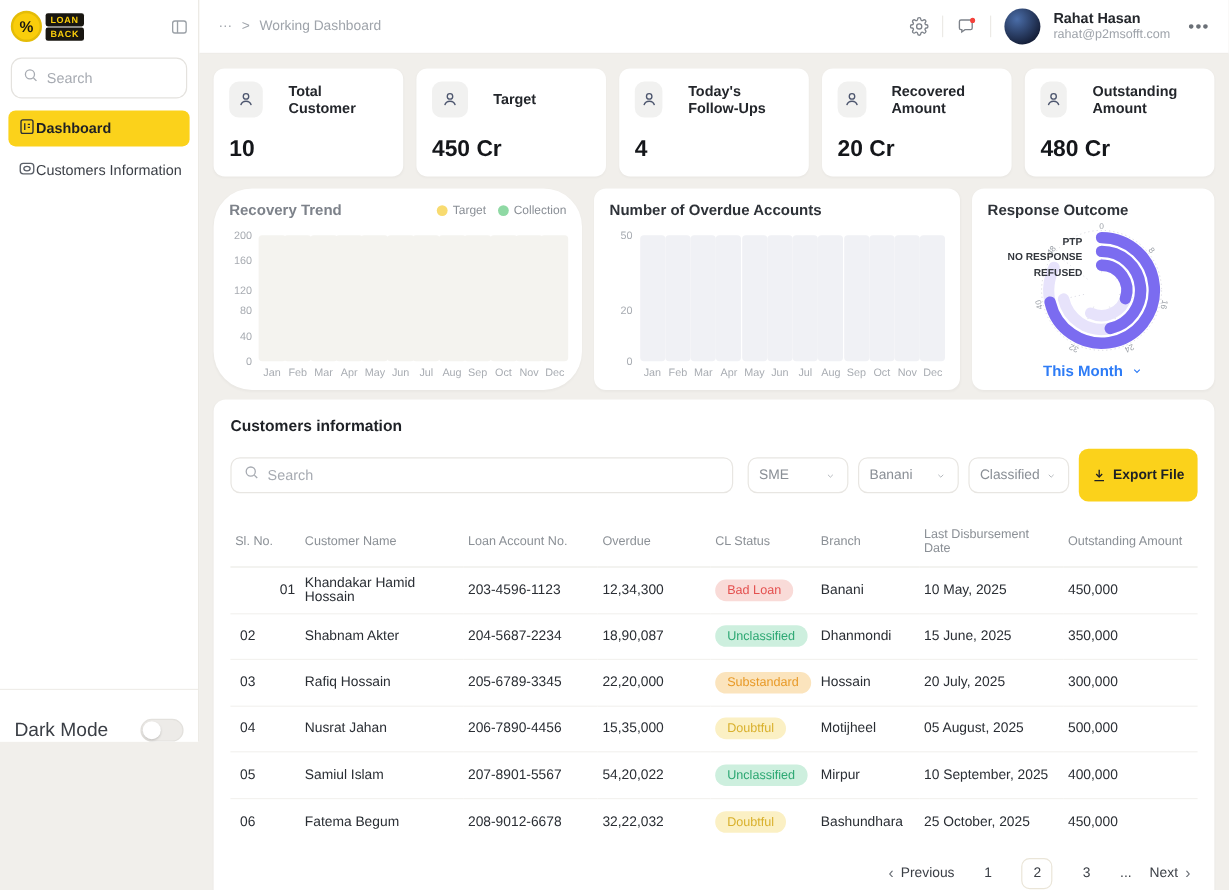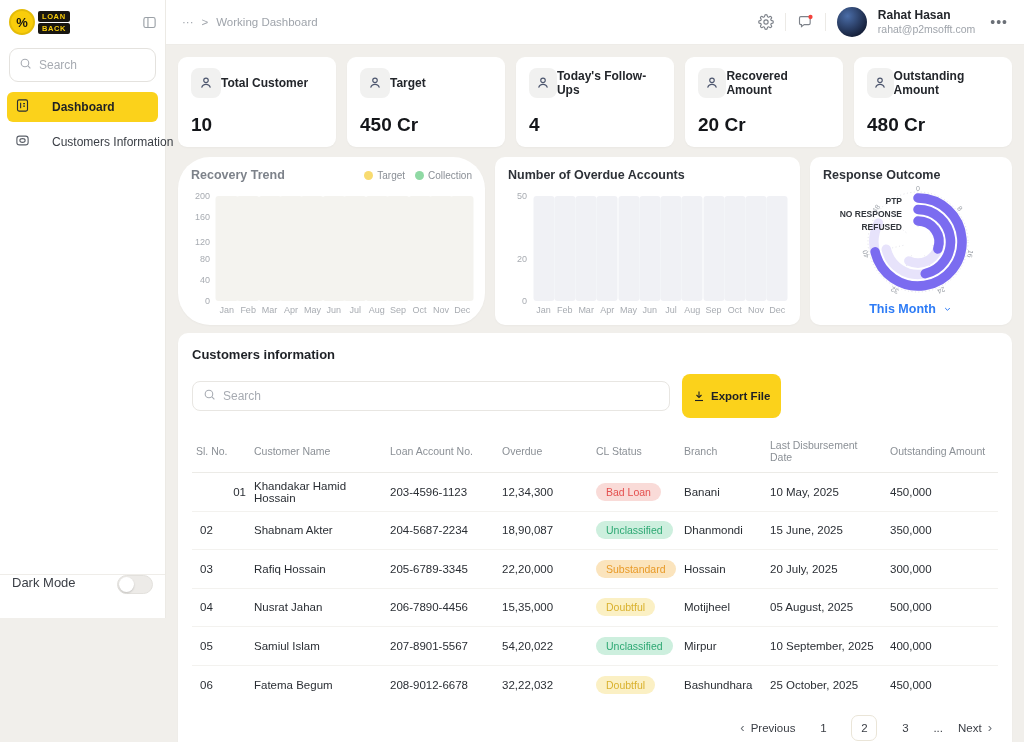--- a/index.html
+++ b/index.html
@@ -10,43 +10,43 @@
   .sidebar{position:absolute;left:0;top:0;width:166px;height:618px;background:#fff;border-right:1px solid #ECEAE5;z-index:5;}
   .logo-row{display:flex;align-items:center;justify-content:space-between;padding:9px 8px 5px 9px;}
   .logo{display:flex;align-items:center;gap:3px;}
   .logo-circle{width:26px;height:26px;border-radius:50%;background:#F9CD0B;display:flex;align-items:center;justify-content:center;font-weight:bold;font-size:13px;color:#161511;border:2px solid #E4BC08;}
   .logo-badges{display:flex;flex-direction:column;gap:1px;}
   .logo-badge{background:#181611;color:#F9CD0B;font-size:7.5px;font-weight:bold;padding:1px 4px;border-radius:2px;letter-spacing:.6px;line-height:1.2;}
   .search-box{margin:8px 9px;display:flex;align-items:center;gap:7px;border:1px solid #E4E2DE;border-radius:9px;padding:7px 9px;background:#fff;}
   .search-box input{border:none;outline:none;font-size:12px;width:100%;color:#555;background:transparent;font-family:inherit;}
   .search-box input::placeholder{color:#A7ABB2;}
   .nav{padding:2px 7px;display:flex;flex-direction:column;gap:5px;}
-  .nav-item{display:flex;align-items:center;gap:22px;padding:6px 8px;border-radius:6px;font-size:12px;color:#3A3E45;cursor:pointer;white-space:nowrap;}
+  .nav-item{display:flex;align-items:center;gap:0;padding:6px 8px;border-radius:6px;font-size:12px;color:#3A3E45;cursor:pointer;white-space:nowrap;}
   .nav-item.active{background:#FBD21B;font-weight:bold;color:#1E2025;}
-  .darkmode-row{position:absolute;bottom:0;left:0;right:0;height:44px;border-top:1px solid #EFEDE9;display:flex;align-items:flex-start;justify-content:space-between;padding:0 12px;font-size:13px;color:#3A3E45;background:#fff;}
+  .darkmode-row{position:absolute;bottom:0;left:0;right:0;height:44px;border-top:1px solid #EFEDE9;display:flex;align-items:flex-end;justify-content:space-between;padding:0 12px;font-size:16px;color:#3A3E45;background:#fff;}
   .toggle{width:36px;height:19px;border-radius:10px;background:#EDEBE8;position:relative;border:1px solid #E3E1DD;cursor:pointer;}
   .toggle .knob{position:absolute;left:1px;top:1px;width:15px;height:15px;border-radius:50%;background:#fff;box-shadow:0 1px 2px rgba(0,0,0,.18);}
 
   
   .topbar{position:absolute;left:166px;top:0;right:0;height:45px;background:#fff;border-bottom:1px solid #EEECE8;display:flex;align-items:center;justify-content:space-between;padding:0 16px;}
   .breadcrumb{display:flex;align-items:center;gap:8px;font-size:11.5px;color:#9FA4AB;}
   .topbar-right{display:flex;align-items:center;gap:11px;}
   .vdiv{width:1px;height:18px;background:#ECEAE6;}
   .icon-btn{display:flex;align-items:center;justify-content:center;cursor:pointer;position:relative;}
   .avatar{width:30px;height:30px;border-radius:50%;background:radial-gradient(circle at 35% 30%,#4a6da8,#16203a 75%);}
   .user-meta{display:flex;flex-direction:column;line-height:1.25;}
   .user-name{font-size:12px;font-weight:bold;color:#23262B;}
   .user-email{font-size:10.5px;color:#9FA4AB;}
   .more-dots{font-size:14px;color:#6B7077;letter-spacing:1px;cursor:pointer;margin-left:4px;}
 
   
   .content{position:absolute;left:166px;top:45px;right:0;bottom:0;padding:12px 12px 14px 12px;}
   .stats-row{display:flex;gap:11px;margin-bottom:10px;}
   .stat-card{flex:1;background:#fff;border-radius:9px;padding:11px 13px;height:90px;box-shadow:0 1px 2px rgba(40,40,30,.03);}
-  .stat-head{display:flex;align-items:center;gap:0;}
+  .stat-head{display:flex;align-items:center;gap:21px;}
   .stat-icon{width:30px;height:30px;border-radius:8px;background:#F1F1F0;display:flex;align-items:center;justify-content:center;}
   .stat-label{font-size:12px;font-weight:bold;color:#23262B;}
   .stat-value{font-size:19px;font-weight:bold;color:#14161A;margin-top:16px;}
 
   .charts-row{display:flex;gap:10px;margin-bottom:8px;}
   .chart-card{background:#fff;border-radius:10px;padding:11px 13px;height:168px;position:relative;box-shadow:0 1px 2px rgba(40,40,30,.03);}
   .card-recovery{flex:0 0 307px;border-radius:32px;}
   .card-overdue{flex:0 0 305px;}
   .card-response{flex:1;}
   .chart-head{display:flex;align-items:center;justify-content:space-between;}
@@ -503,20 +503,40 @@
     <div class="filter-row">
       <div class="table-search">
         <span>
           <svg width="13" height="13" viewBox="0 0 24 24" fill="none" stroke="#A7ABB2" stroke-width="2">
               <circle cx="11" cy="11" r="7"></circle>
               <line x1="16.5" y1="16.5" x2="21" y2="21"></line>
             </svg>
         </span>
         <input placeholder="Search" style="">
       </div>
+      <div id="filters" style="display:flex;gap:8px;">
+          <div class="filter-select">
+            <span>SME</span>
+            <svg width="10" height="7" viewBox="0 0 24 24" fill="none" stroke="#A7ABB2" stroke-width="2.4">
+              <path d="M5 9l7 7 7-7"></path>
+            </svg>
+          </div>
+          <div class="filter-select">
+            <span>Banani</span>
+            <svg width="10" height="7" viewBox="0 0 24 24" fill="none" stroke="#A7ABB2" stroke-width="2.4">
+              <path d="M5 9l7 7 7-7"></path>
+            </svg>
+          </div>
+          <div class="filter-select">
+            <span>Classified</span>
+            <svg width="10" height="7" viewBox="0 0 24 24" fill="none" stroke="#A7ABB2" stroke-width="2.4">
+              <path d="M5 9l7 7 7-7"></path>
+            </svg>
+          </div>
+        </div>
       <button class="export-btn">
         <svg width="12" height="12" viewBox="0 0 24 24" fill="none" stroke="#1E2025" stroke-width="2.2">
             <path d="M12 3v11"></path>
             <path d="M7 10l5 5 5-5"></path>
             <path d="M4 21h16"></path>
           </svg>
         <span>Export File</span>
       </button>
     </div>
     <table>

